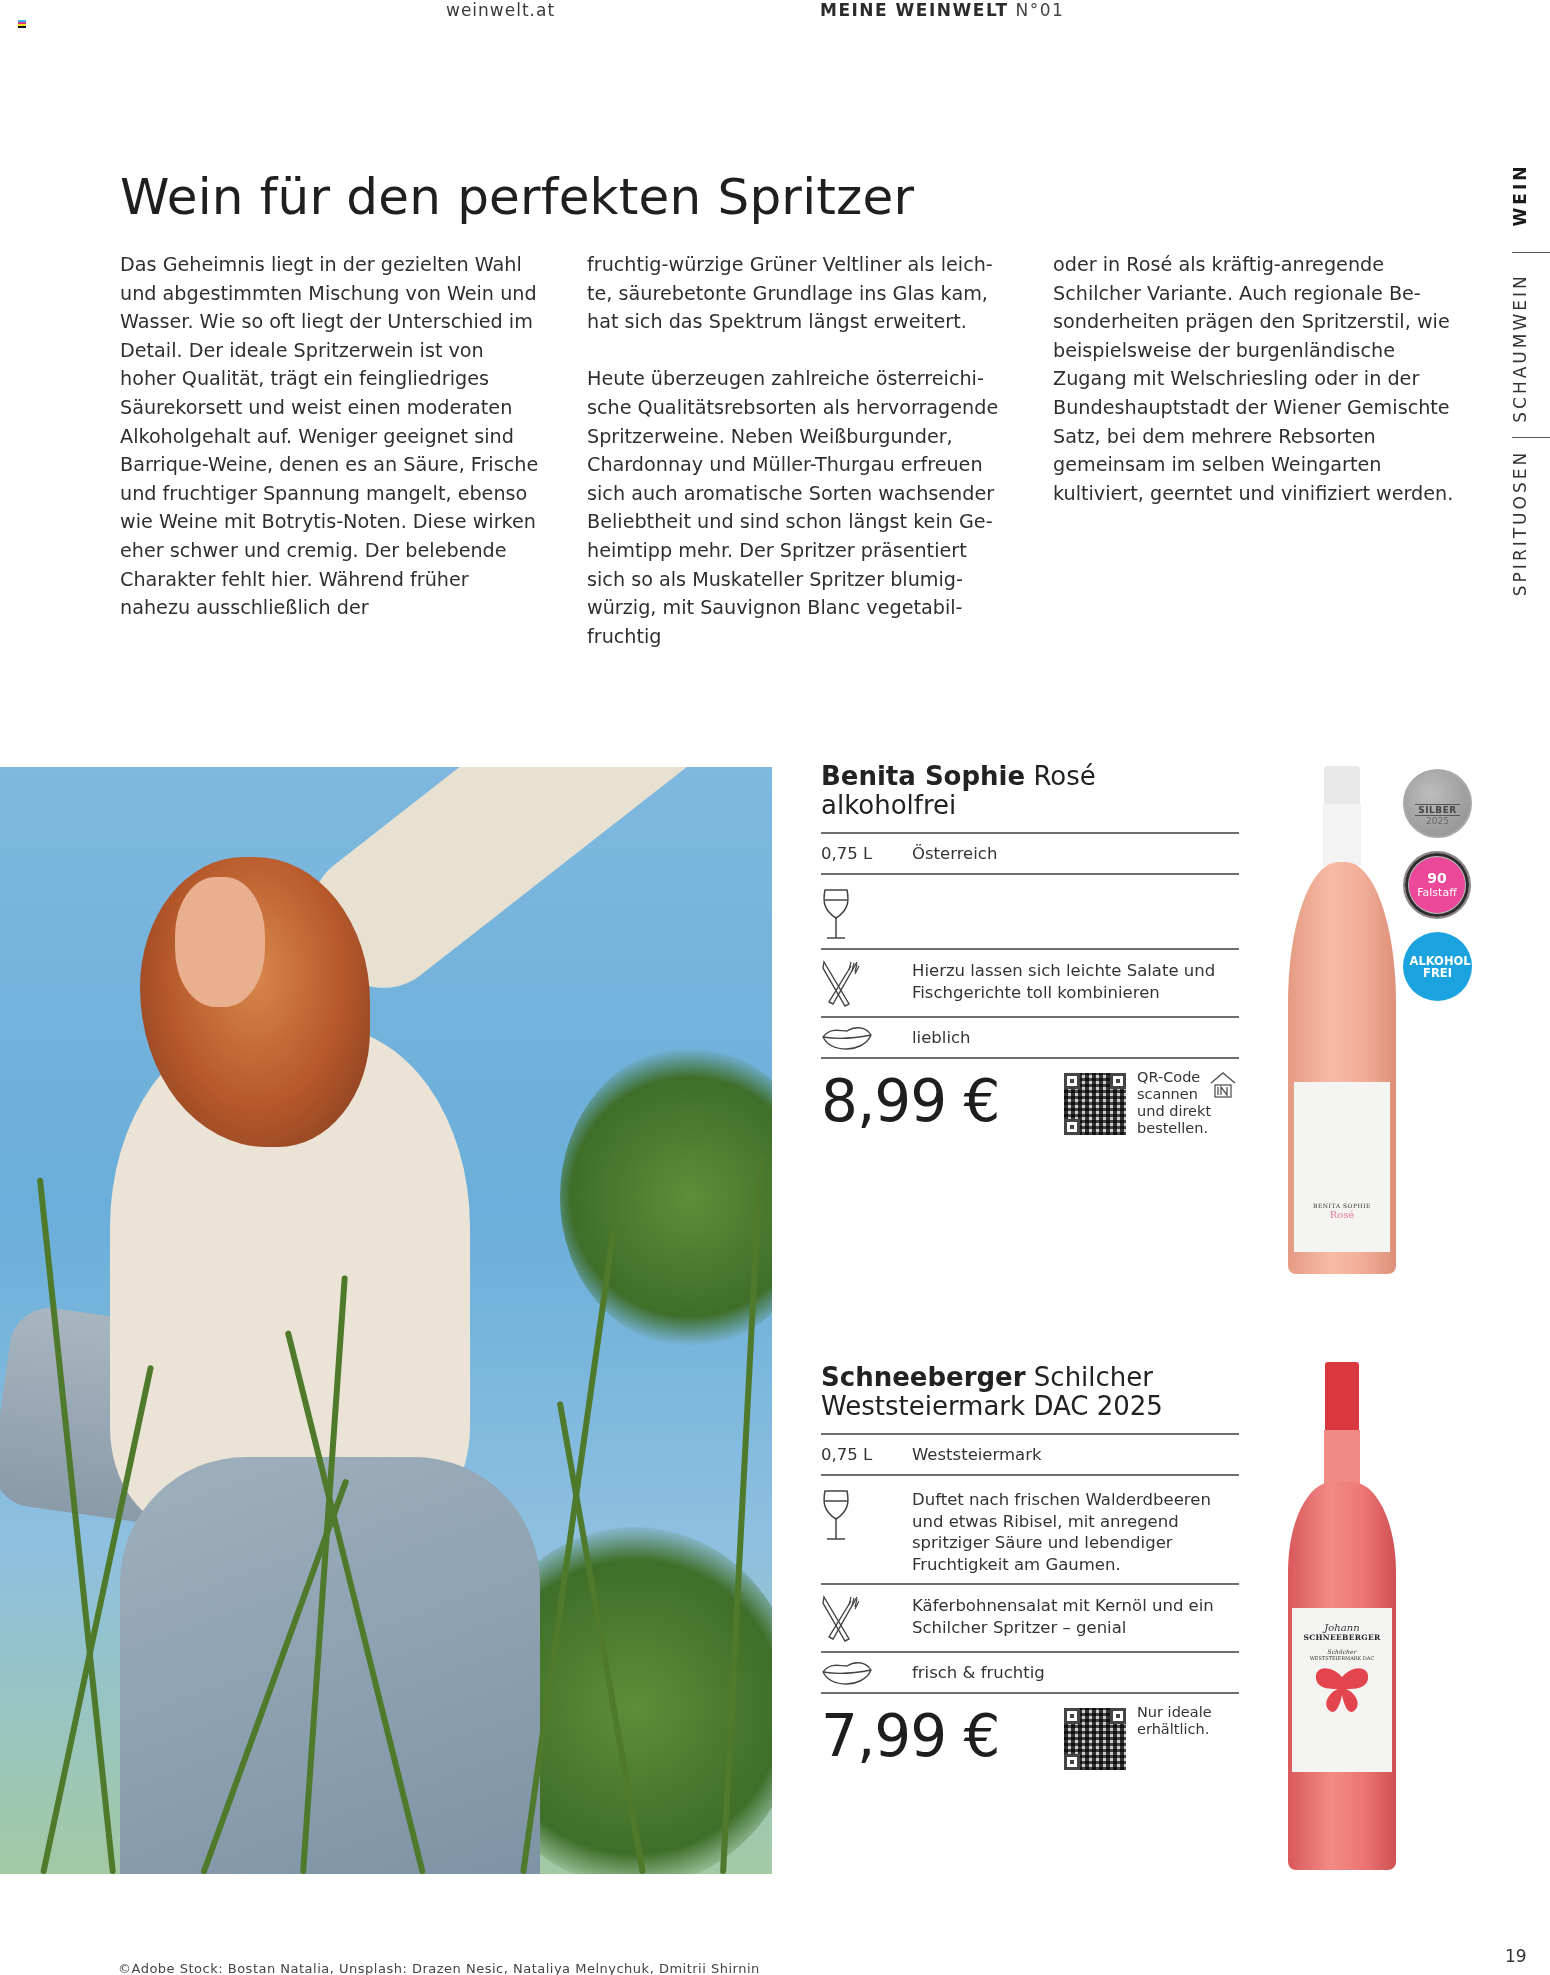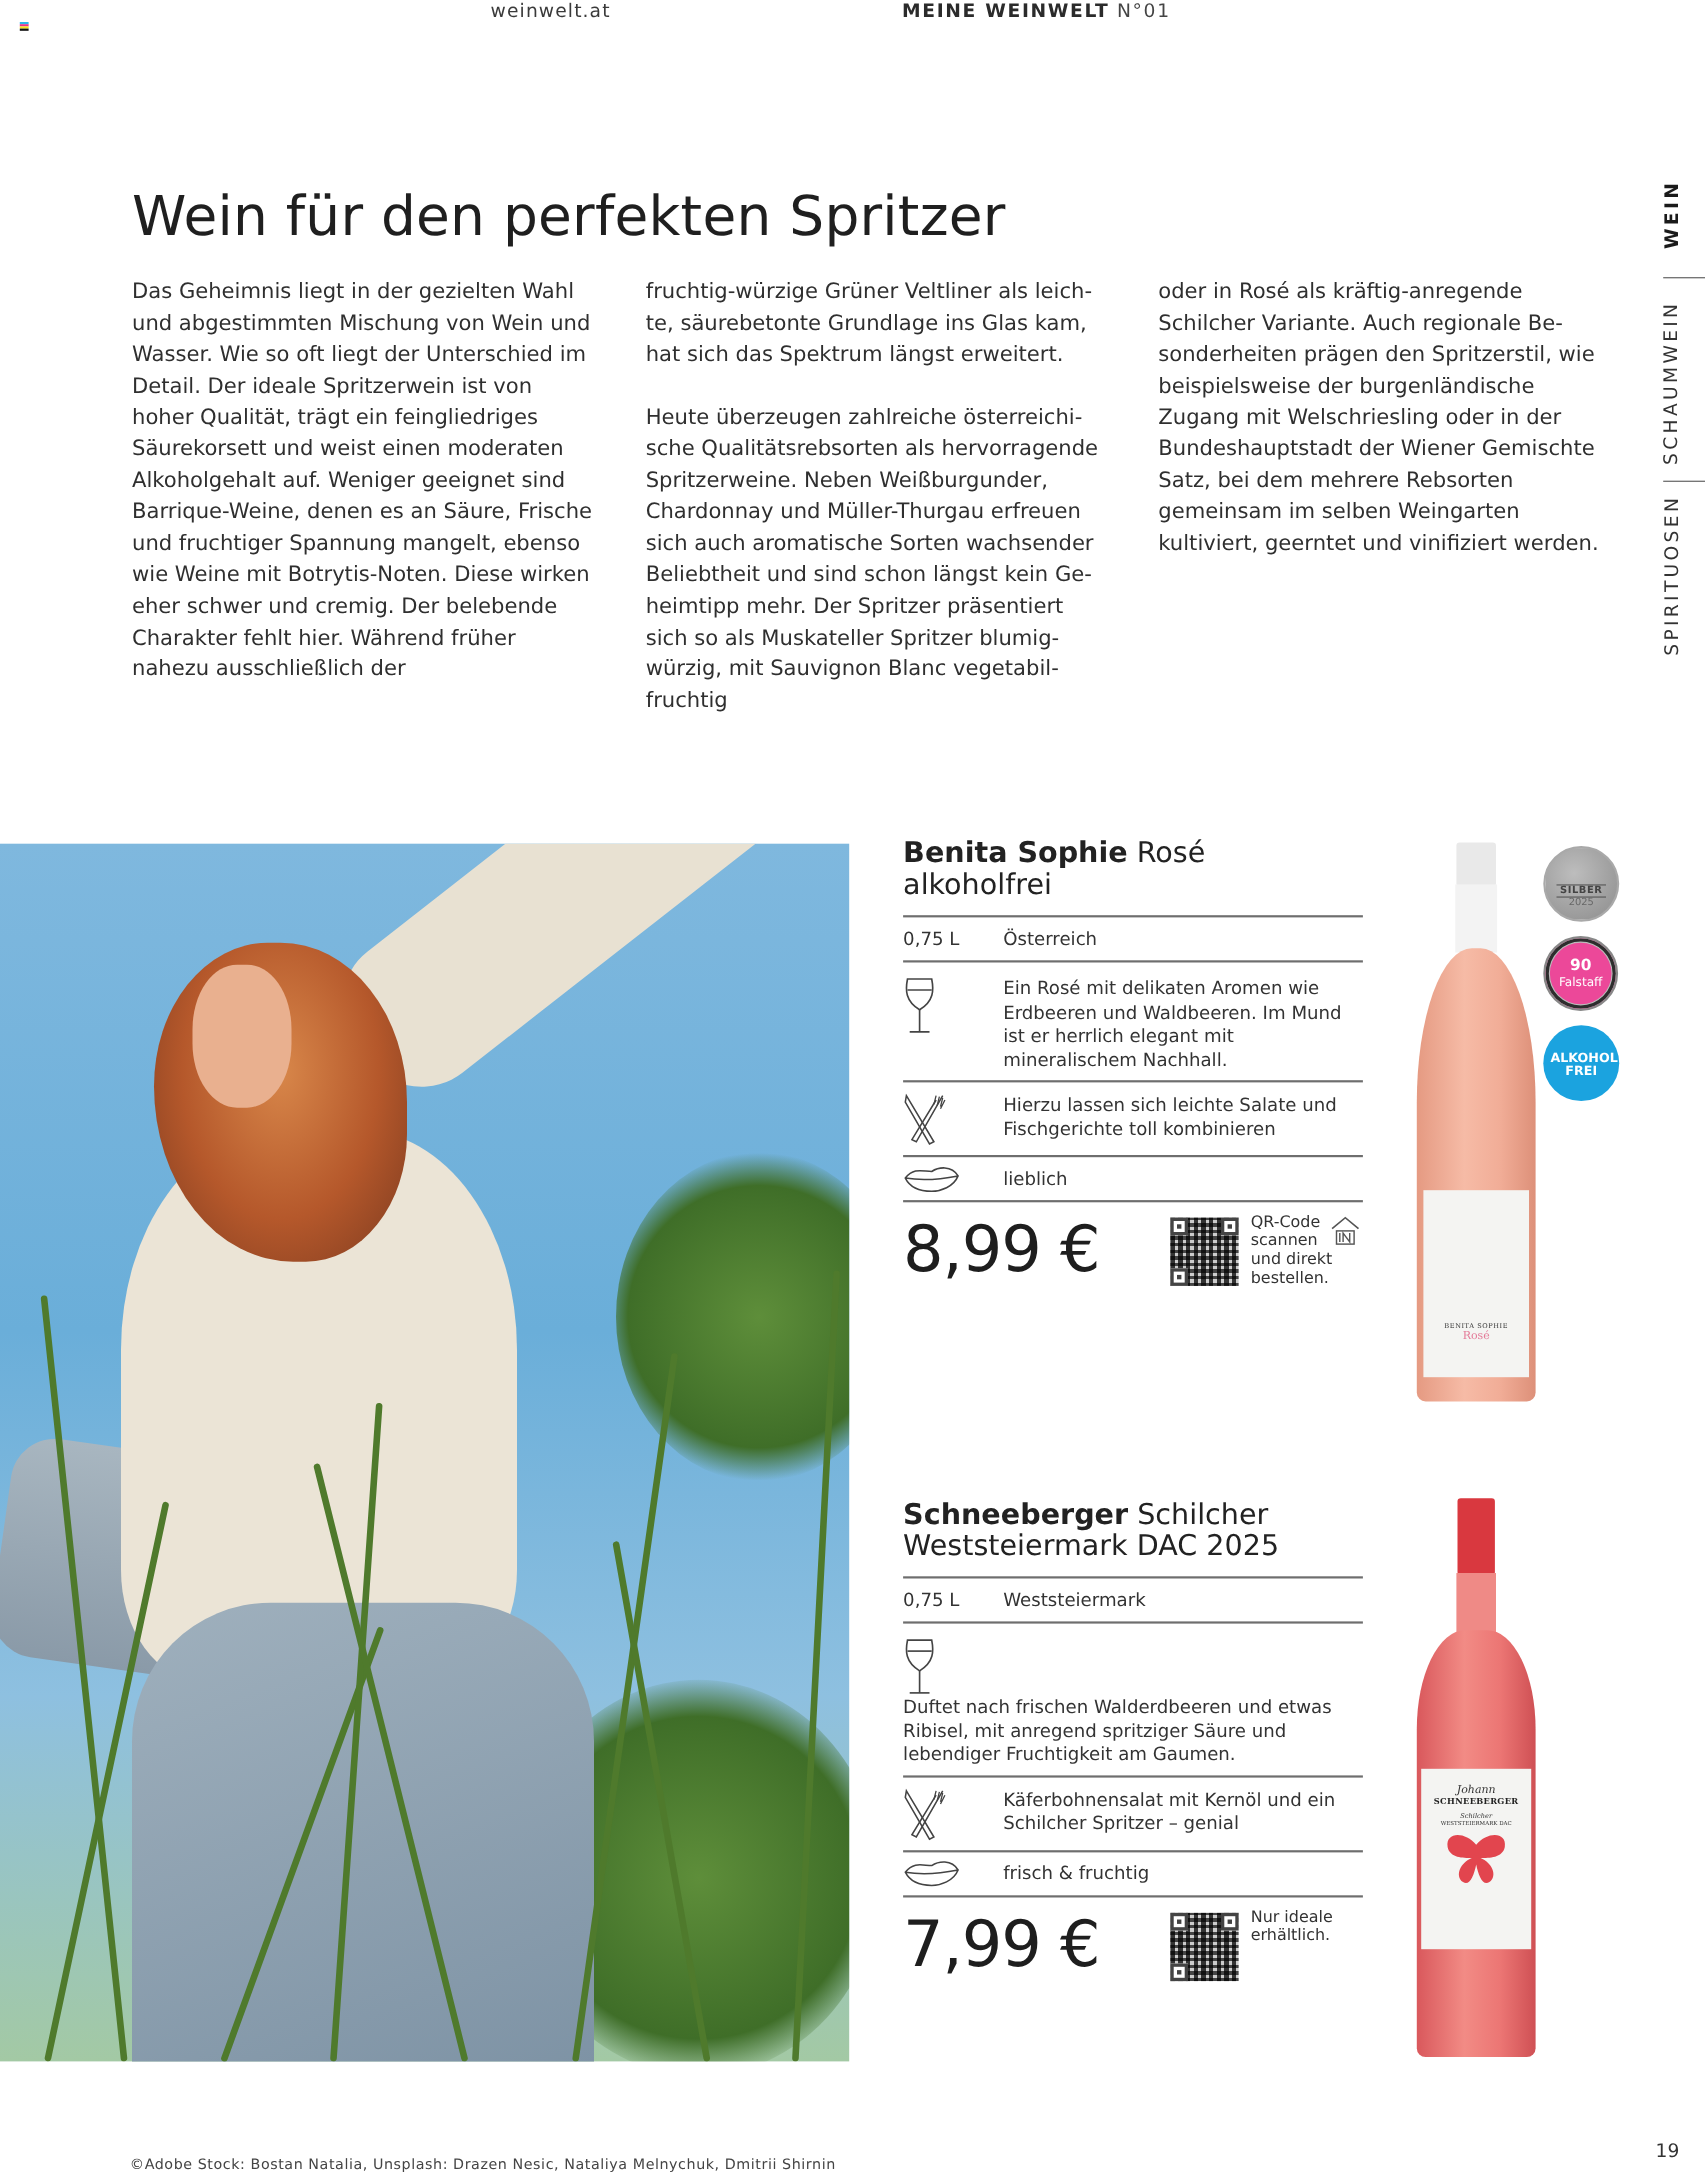--- a/index.html
+++ b/index.html
@@ -156,21 +156,20 @@
   </div>
   <div class="row" style="padding:13px 0 8px;">
     <span class="icon">
       <svg width="30" height="52" viewBox="0 0 30 52">
           <path d="M4 2 H26 C28 12 28 22 15 30 C2 22 2 12 4 2 Z" fill="none" stroke="#444" stroke-width="1.5"></path>
           <line x1="4" y1="12" x2="26" y2="12" stroke="#444" stroke-width="1.5"></line>
           <line x1="15" y1="30" x2="15" y2="50" stroke="#444" stroke-width="1.5"></line>
           <line x1="6" y1="50" x2="24" y2="50" stroke="#444" stroke-width="1.5"></line>
         </svg>
     </span>
-    <span class="txt">Ein Rosé mit delikaten Aromen wie Erdbeeren und Waldbeeren. Im Mund ist er herrlich elegant mit mineralischem Nachhall.</span>
   </div>
   <div class="row" style="padding:10px 0 8px;">
     <span class="icon">
       <svg width="40" height="48" viewBox="0 0 40 48">
           <path d="M3 2 L28 44 L24 46 L2 8 Z" fill="none" stroke="#444" stroke-width="1.4"></path>
           <path d="M36 2 L12 44 L8 42 L30 6" fill="none" stroke="#444" stroke-width="1.4"></path>
           <path d="M30 2 L28 10 M33 3 L31 11 M36 4 L34 12 M38 6 L34 14" stroke="#444" stroke-width="1.2"></path>
         </svg>
     </span>
     <span class="txt">Hierzu lassen sich leichte Salate und Fischgerichte toll kombinieren</span>
@@ -225,21 +224,21 @@
 
 <section class="product" style="top:1363px;">
   <div class="p-title">
     <b>Schneeberger</b>
     <span>Schilcher Weststeiermark DAC 2025</span>
   </div>
   <div class="row simple">
     <span class="lbl">0,75 L</span>
     <span class="txt">Weststeiermark</span>
   </div>
-  <div class="row" style="padding:13px 0 8px;flex-direction:column;">
+  <div class="row" style="padding:13px 0 8px;">
     <span class="icon">
       <svg width="30" height="52" viewBox="0 0 30 52">
           <path d="M4 2 H26 C28 12 28 22 15 30 C2 22 2 12 4 2 Z" fill="none" stroke="#444" stroke-width="1.5"></path>
           <line x1="4" y1="12" x2="26" y2="12" stroke="#444" stroke-width="1.5"></line>
           <line x1="15" y1="30" x2="15" y2="50" stroke="#444" stroke-width="1.5"></line>
           <line x1="6" y1="50" x2="24" y2="50" stroke="#444" stroke-width="1.5"></line>
         </svg>
     </span>
     <span class="txt">Duftet nach frischen Walderdbeeren und etwas Ribisel, mit anregend spritziger Säure und lebendiger Fruchtigkeit am Gaumen.</span>
   </div>

